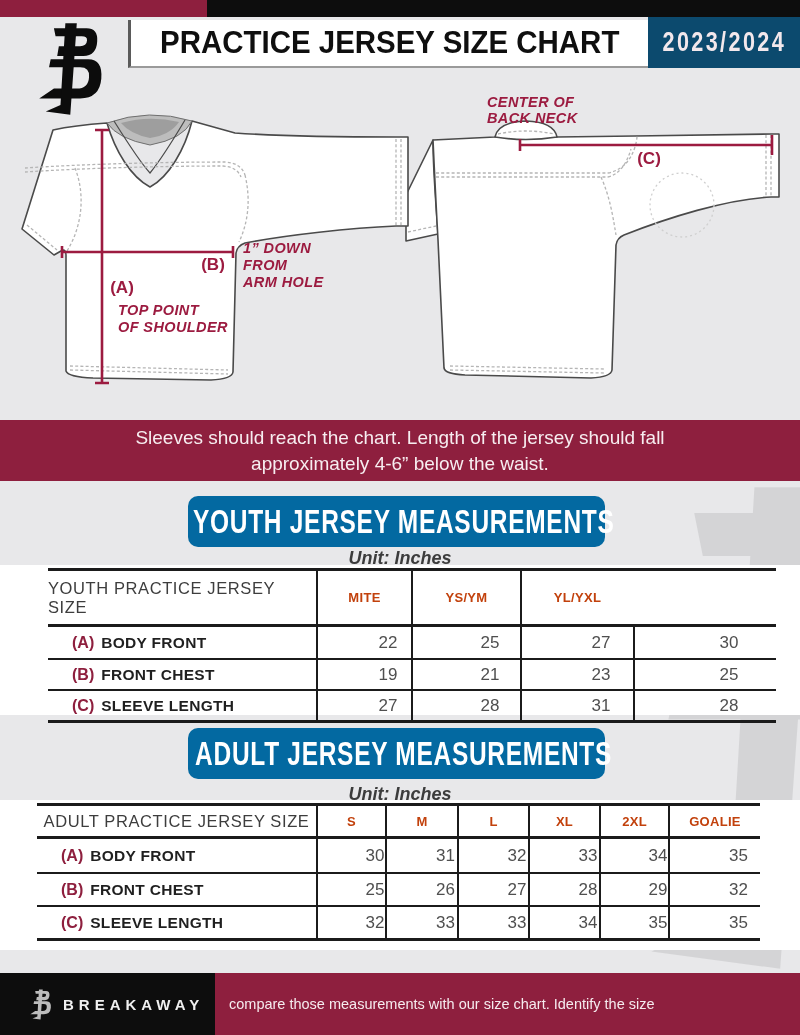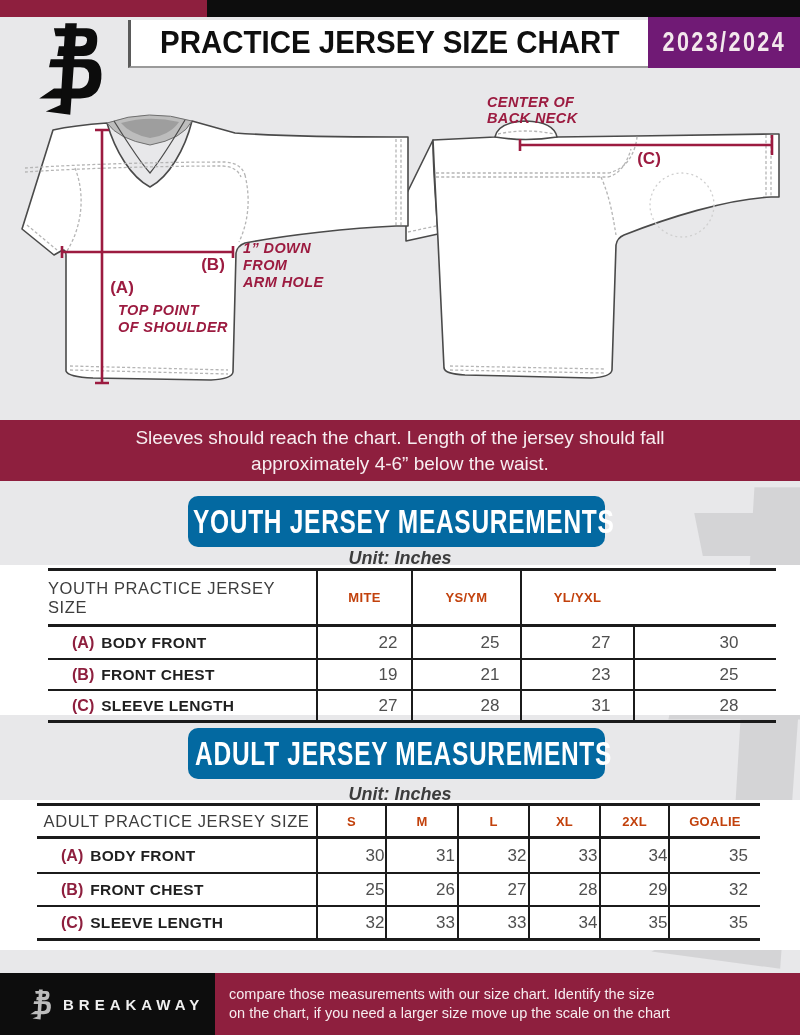--- a/index.html
+++ b/index.html
@@ -17,21 +17,21 @@
     position:absolute; left:128px; top:20px; width:520px; height:48px;
     background:#ffffff; border-left:3px solid #5a5a5a; border-bottom:2px solid #9a9a9a;
     display:flex; align-items:center; justify-content:center; z-index:5;
   }
   .title-box span {
     font-weight:bold; font-size:31px; color:#0f0f0f; letter-spacing:0px;
     transform:scaleX(0.95); white-space:nowrap;
   }
   .season-box {
     position:absolute; left:648px; top:17px; width:152px; height:51px;
-    background:#701a75; display:flex; align-items:center; justify-content:center; z-index:4;
+    background:#0c4a6e; display:flex; align-items:center; justify-content:center; z-index:4;
   }
   .season-box span {
     color:#f3e8ec; font-weight:bold; font-size:27px; letter-spacing:3px;
     transform:scaleX(0.8); white-space:nowrap;
   }
   .logo-header { position:absolute; left:26px; top:20px; z-index:6; }
   
   svg { font-family:"Liberation Sans","DejaVu Sans",sans-serif; }
   .front-svg { position:absolute; left:15px; top:95px; z-index:3; }
   .back-svg  { position:absolute; left:405px; top:85px; z-index:2; }
@@ -284,16 +284,15 @@
   </div>
 
   <div class="footer-black">
     <svg width="27" height="33" viewBox="0 0 100 120" fill="#bcbcbc">
         <use href="#bw-b"></use>
       </svg>
     <span class="footer-brand">BREAKAWAY</span>
   </div>
   <div class="footer-maroon">
     <div>compare those measurements  with our size chart. Identify the size</div>
-    <div>on the chart, if you need a larger size move up the scale on the chart</div>
   </div>
 
 </div>
 
 </body></html>

